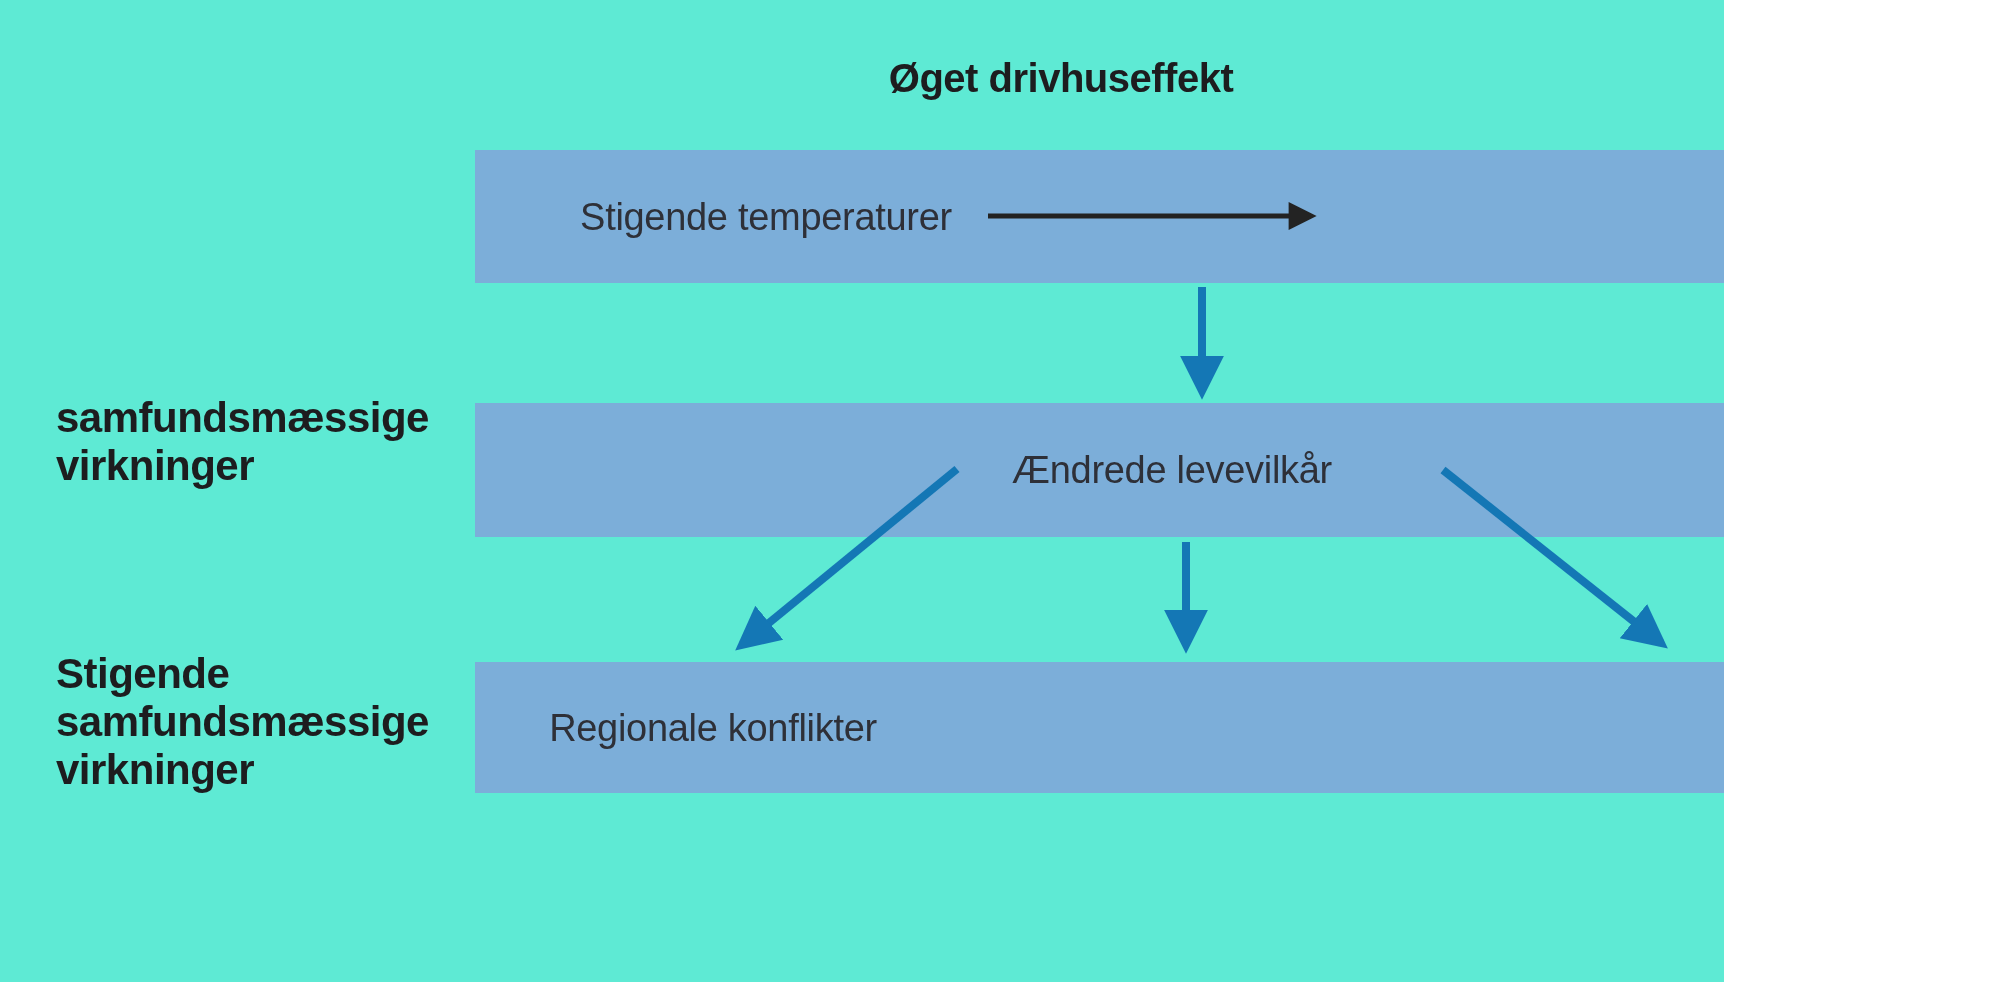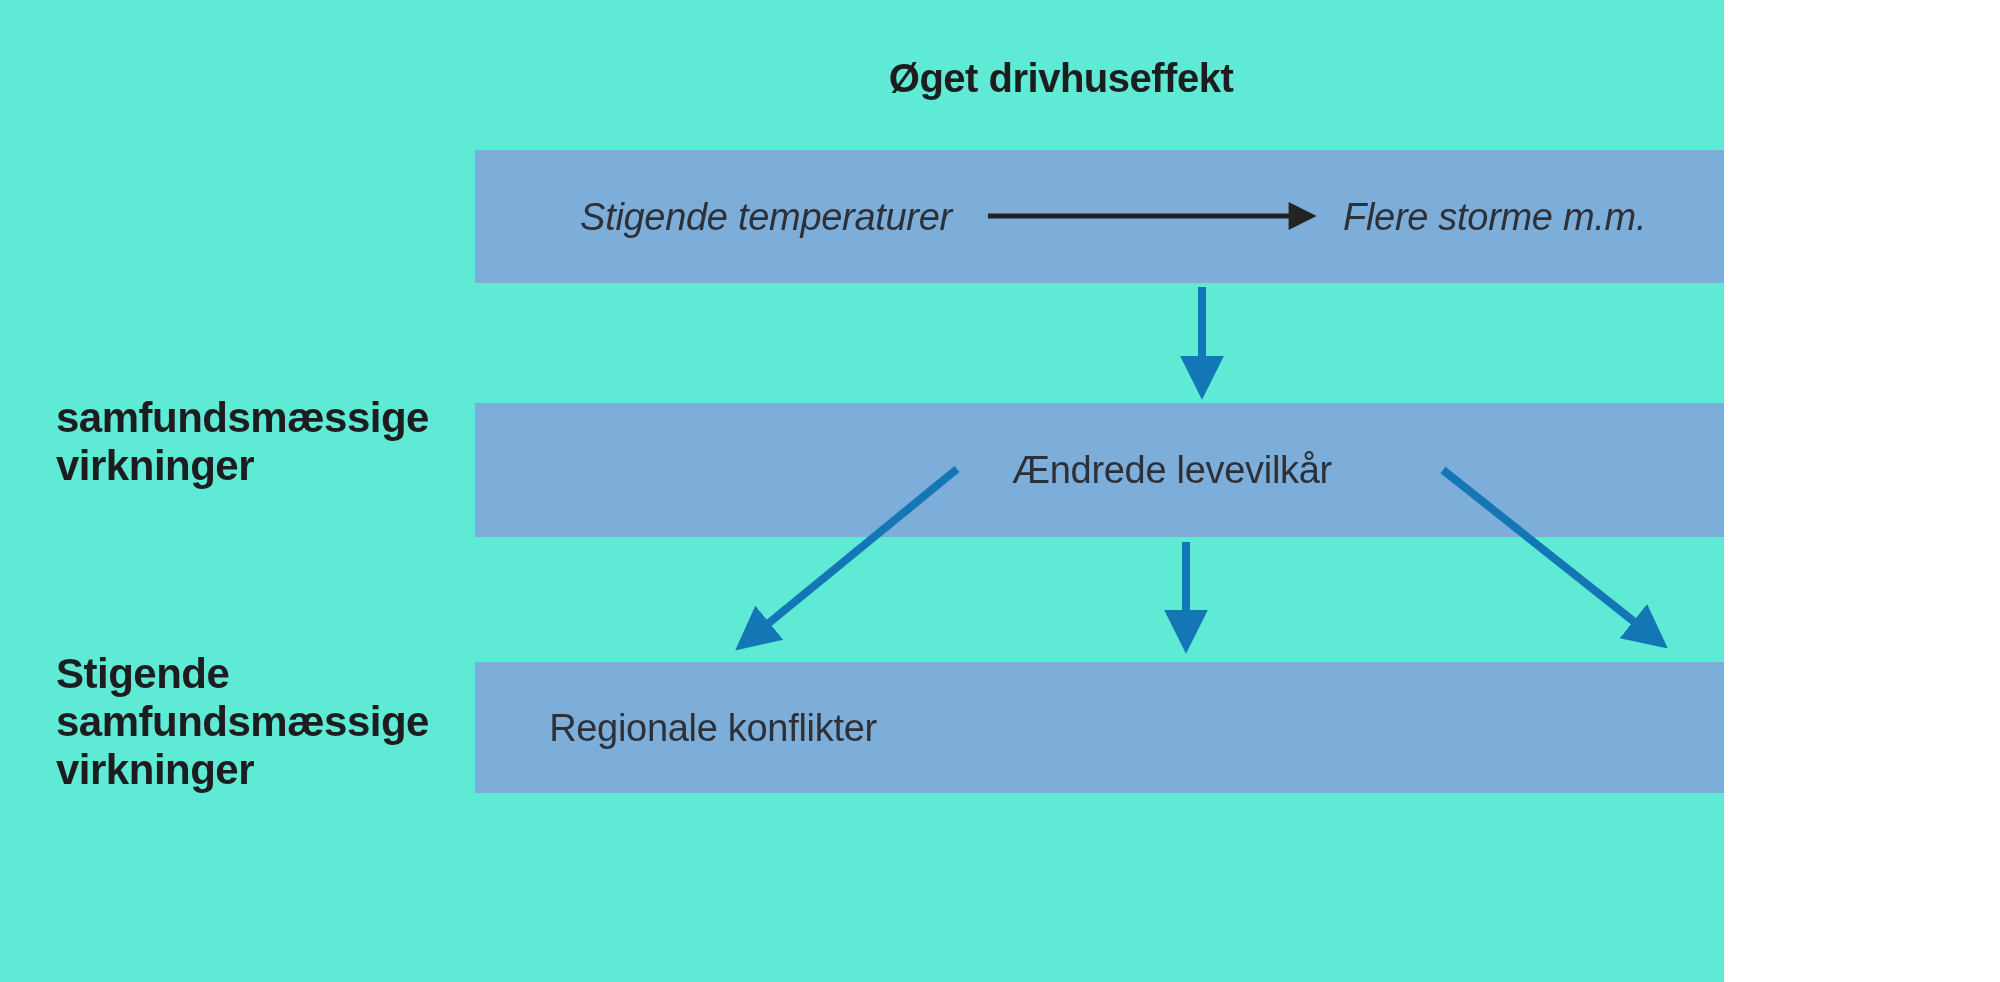--- a/index.html
+++ b/index.html
@@ -78,23 +78,22 @@
   <div class="row-label l2">
     <span>samfundsmæssige</span>
     <span>virkninger</span>
   </div>
   <div class="row-label l3">
     <span>Stigende</span>
     <span>samfundsmæssige</span>
     <span>virkninger</span>
   </div>
 
-  <div class="bar b1" style="background-color: rgb(124, 174, 217); font-style: italic;">
+  <div class="bar b1" style="background-color: rgb(124, 174, 217);">
     <span class="node-text" style="left:291px;">Stigende temperaturer</span>
-    <span class="node-text left-anchored" style="left:868px;">Flere storme m.m.</span>
   </div>
 
   <div class="bar b2" style="background-color: rgb(124, 174, 217); padding-left: 44px;">
     <span class="node-text" style="left:697px;">Ændrede levevilkår</span>
   </div>
 
   <div class="bar b3" style="background-color: rgb(124, 174, 217);">
     <span class="node-text" style="left:238px;">Regionale konflikter</span>
   </div>
 

